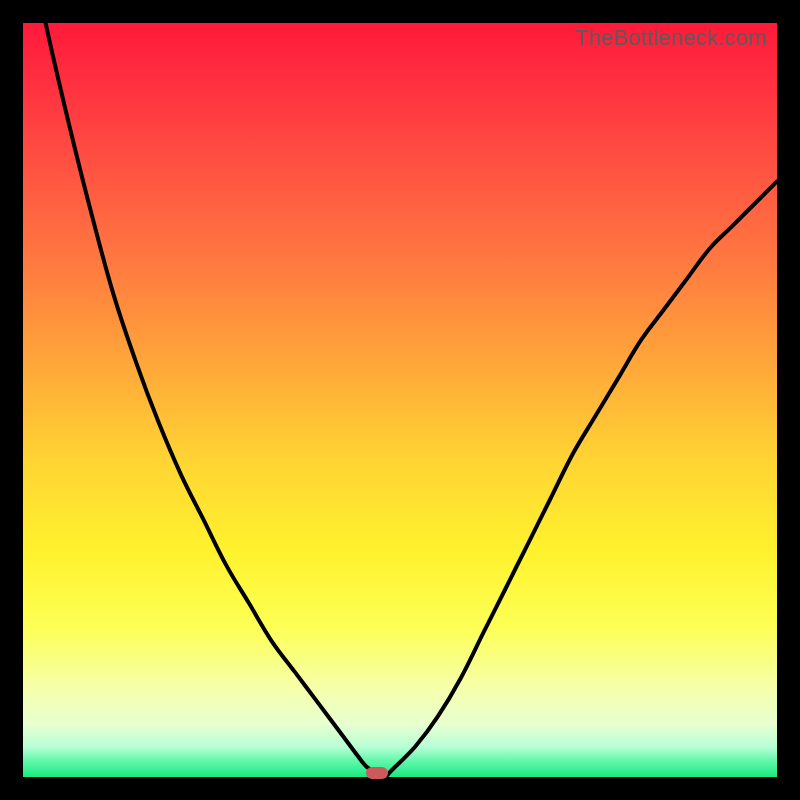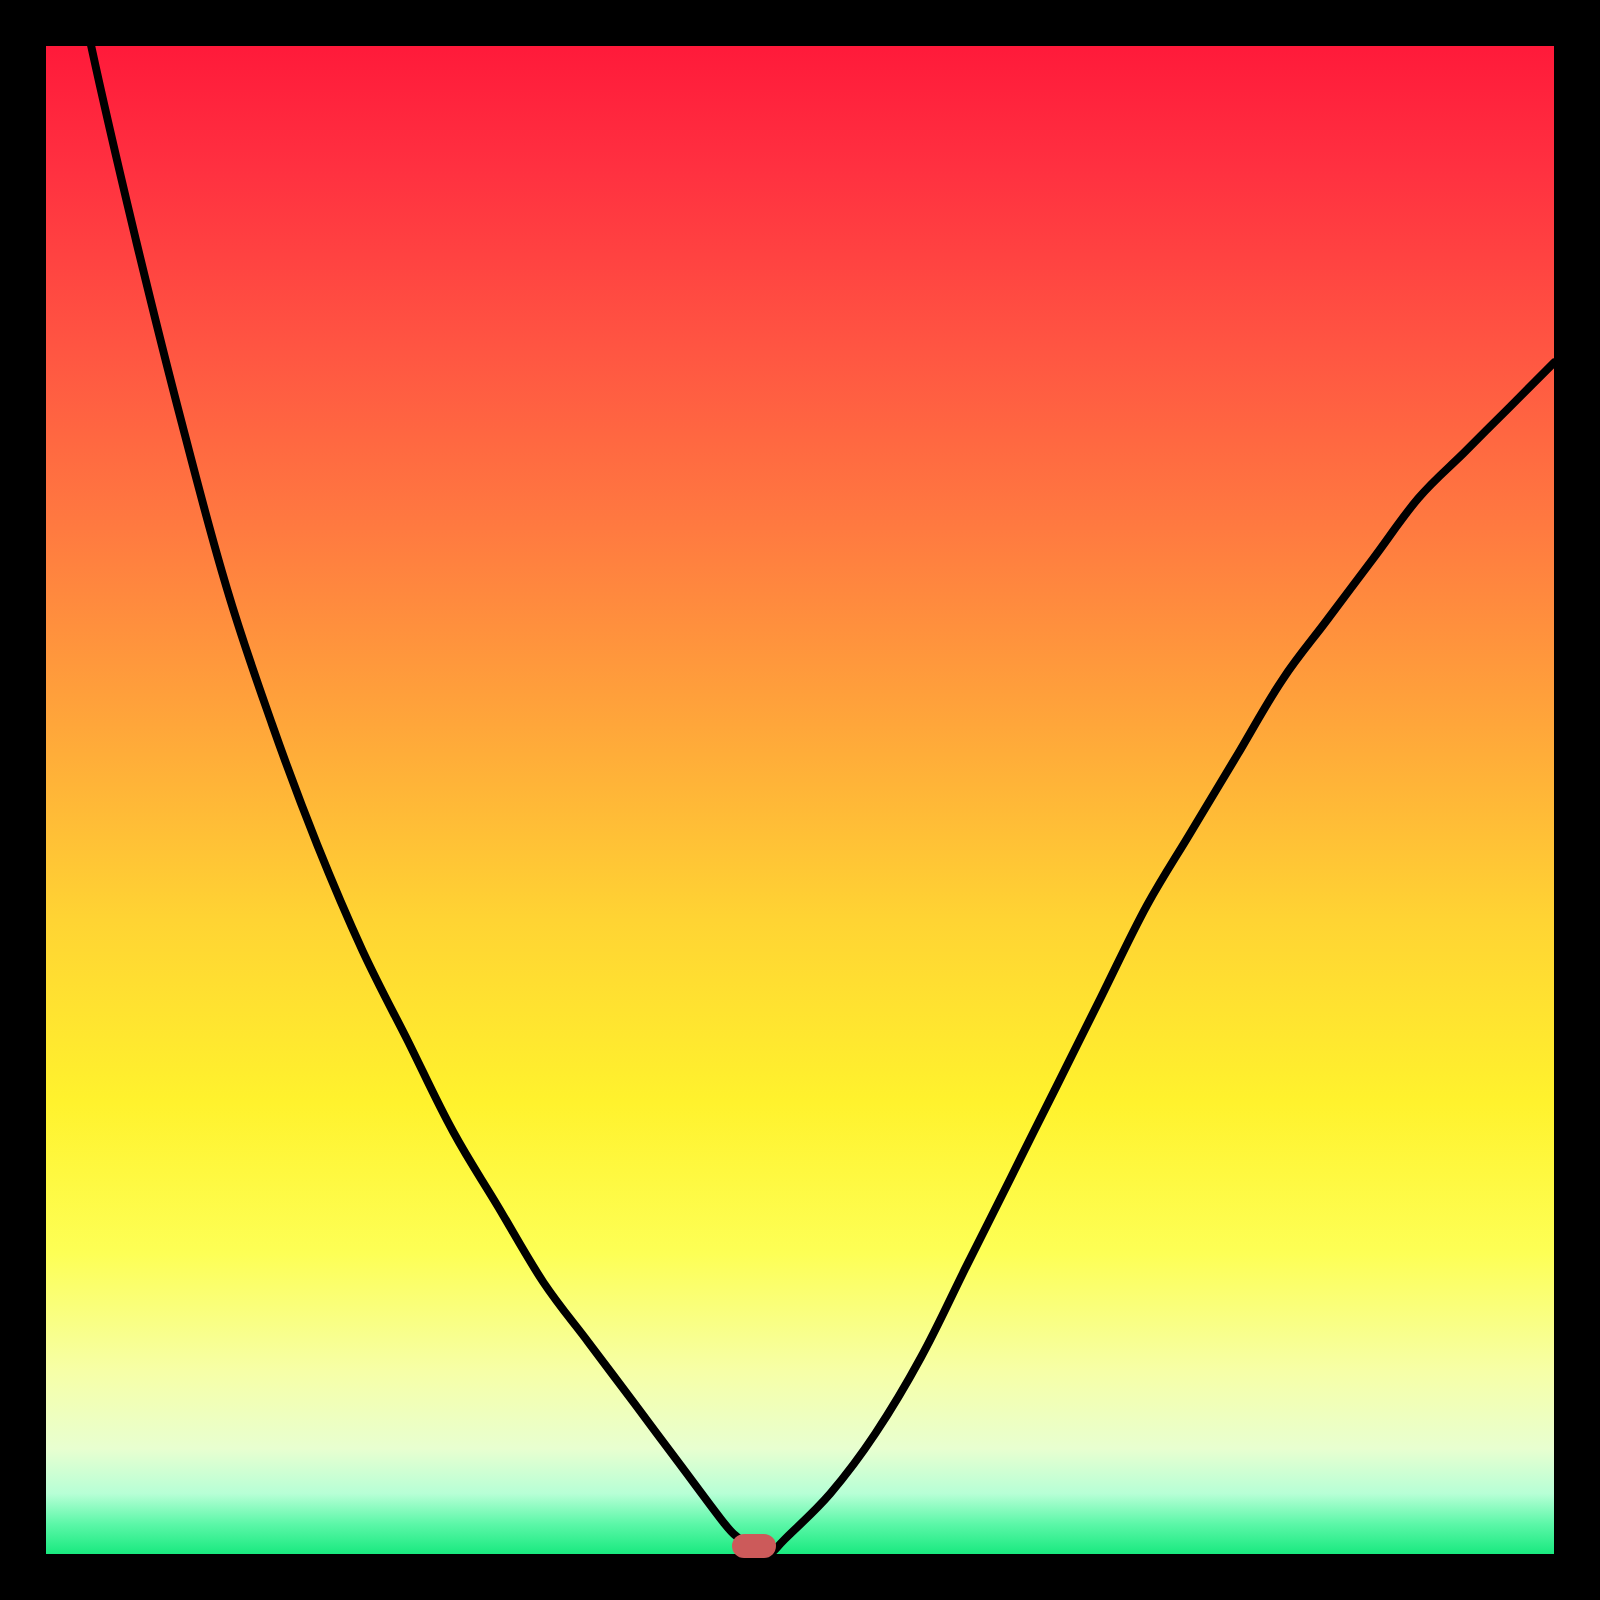--- a/index.html
+++ b/index.html
@@ -64,19 +64,20 @@
     height: 12px;
     border-radius: 6px;
     background: #cc5a5a;
     transform: translate(-50%, -50%);
   }
 </style>
 </head>
 <body>
 
 <div class="frame">
+  <div class="watermark">TheBottleneck.com</div>
 
   <svg class="curve" viewBox="0 0 754 754" preserveAspectRatio="none">
     <path d="M 0.0 -113.1 C 4.1 -92.7, 14.5 -38.0, 22.6 0.0 C 30.8 38.0, 37.1 64.1, 45.2 98.0 C 53.4 131.9, 59.7 157.3, 67.9 188.5 C 76.0 219.7, 82.3 244.3, 90.5 271.4 C 98.6 298.6, 105.0 316.2, 113.1 339.3 C 121.2 362.4, 127.6 379.3, 135.7 399.6 C 143.9 420.0, 150.2 434.8, 158.3 452.4 C 166.5 470.0, 172.8 481.4, 181.0 497.6 C 189.1 513.9, 195.4 528.0, 203.6 542.9 C 211.7 557.8, 218.1 567.0, 226.2 580.6 C 234.3 594.2, 240.7 606.1, 248.8 618.3 C 257.0 630.5, 263.3 637.6, 271.4 648.4 C 279.6 659.3, 285.9 667.7, 294.1 678.6 C 302.2 689.5, 308.5 697.9, 316.7 708.8 C 324.8 719.6, 333.9 732.1, 339.3 738.9 C 344.7 745.7, 344.1 743.7, 346.8 746.5 C 349.6 749.2, 351.7 752.6, 354.4 754.0 C 357.1 755.4, 359.2 755.4, 361.9 754.0 C 364.6 752.6, 364.0 751.9, 369.5 746.5 C 374.9 741.0, 383.9 733.3, 392.1 723.8 C 400.2 714.3, 406.6 705.9, 414.7 693.7 C 422.8 681.5, 429.2 670.9, 437.3 656.0 C 445.5 641.1, 451.8 627.0, 459.9 610.7 C 468.1 594.5, 474.4 581.8, 482.6 565.5 C 490.7 549.2, 497.0 536.5, 505.2 520.3 C 513.3 504.0, 519.7 491.3, 527.8 475.0 C 535.9 458.7, 542.3 444.7, 550.4 429.8 C 558.6 414.9, 564.9 405.7, 573.0 392.1 C 581.2 378.5, 587.5 368.0, 595.7 354.4 C 603.8 340.8, 610.1 328.9, 618.3 316.7 C 626.4 304.5, 632.8 297.4, 640.9 286.5 C 649.0 275.7, 655.4 267.2, 663.5 256.4 C 671.7 245.5, 678.0 235.7, 686.1 226.2 C 694.3 216.7, 700.6 211.7, 708.8 203.6 C 716.9 195.4, 723.2 189.1, 731.4 181.0 C 739.5 172.8, 749.9 162.4, 754.0 158.3"></path>
   </svg>
 
   <div class="minpoint" style="left: 354.38px; top: 750px;"></div>
 </div>
 
 </body></html>

